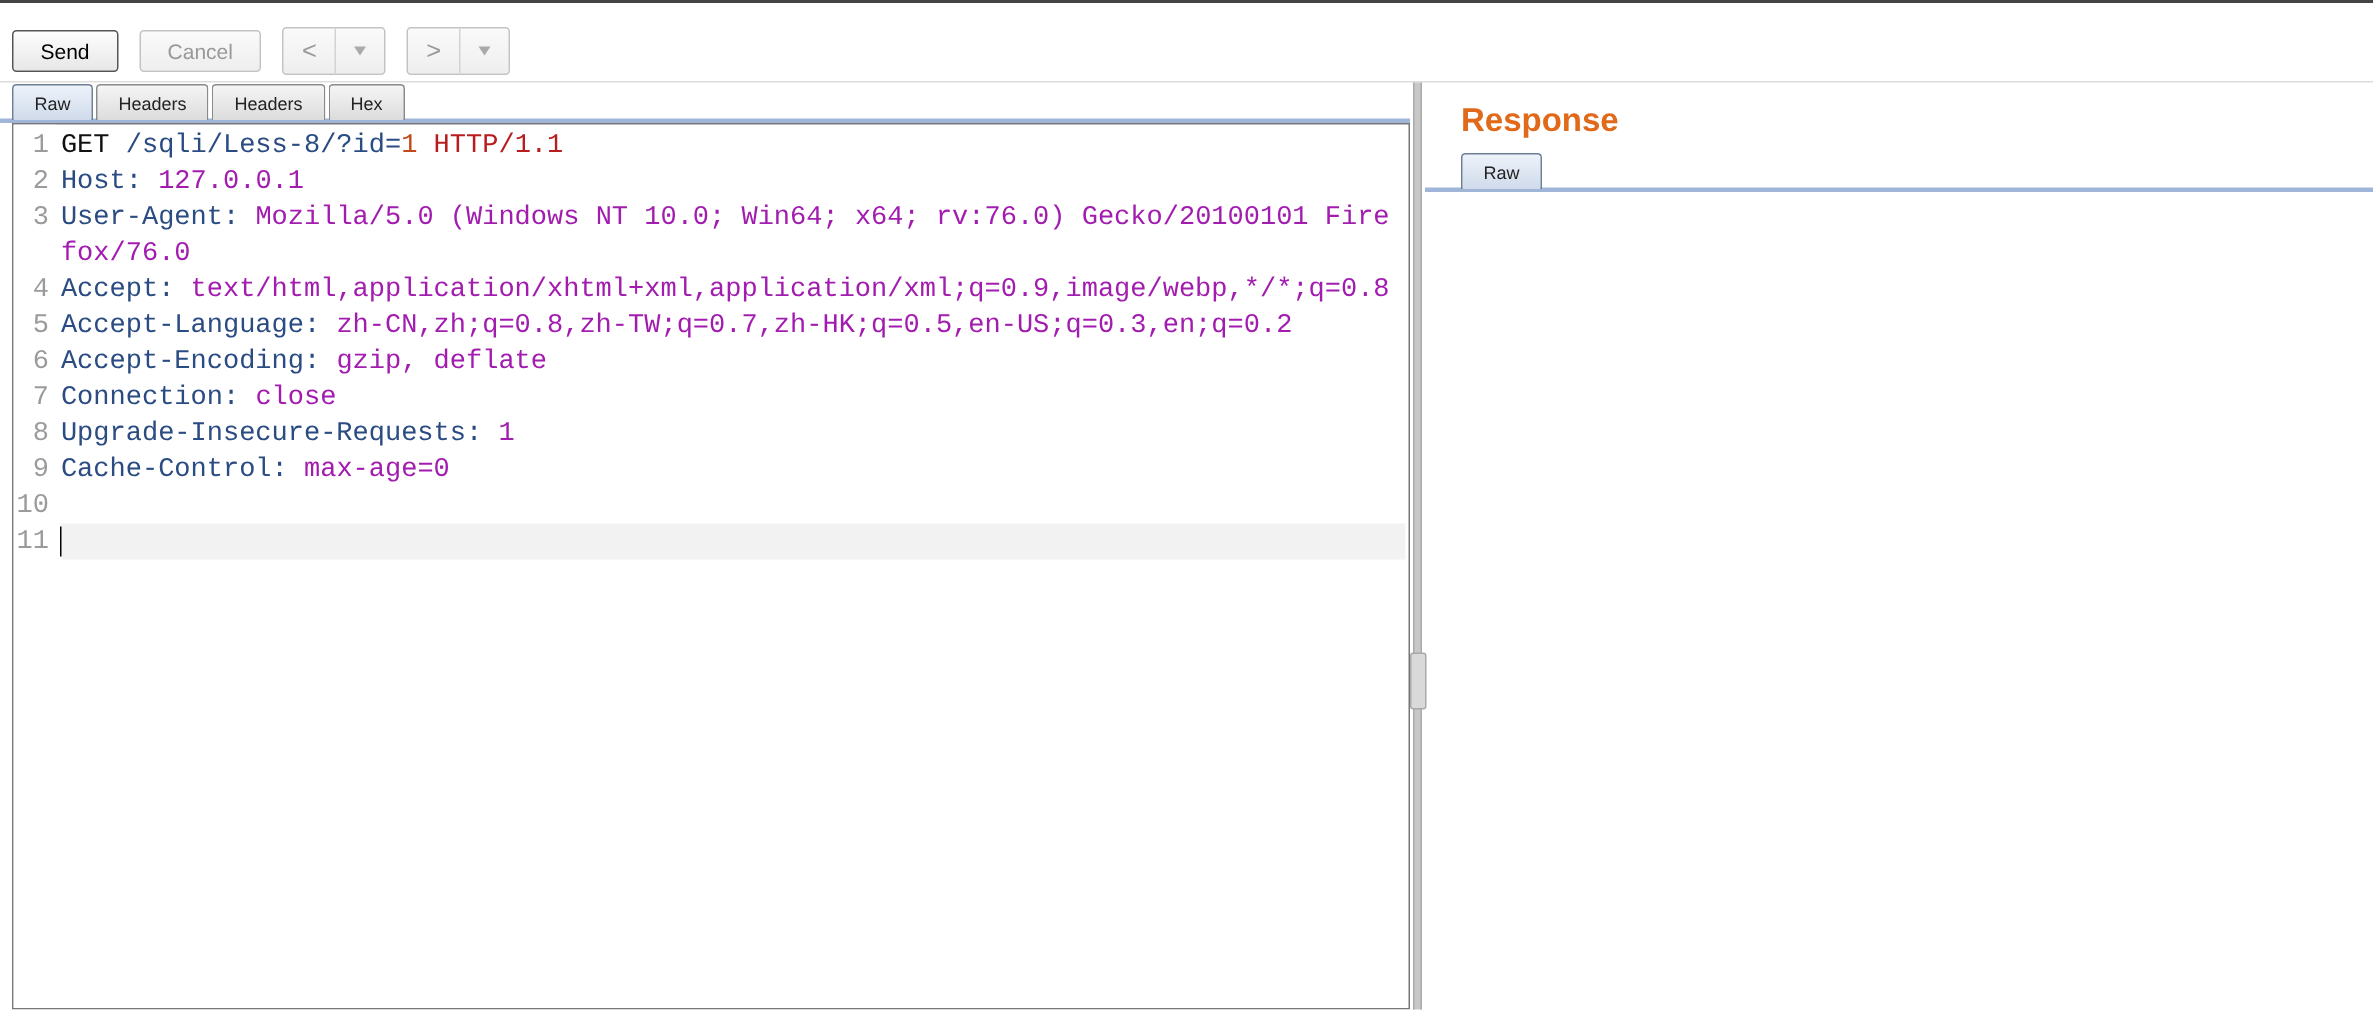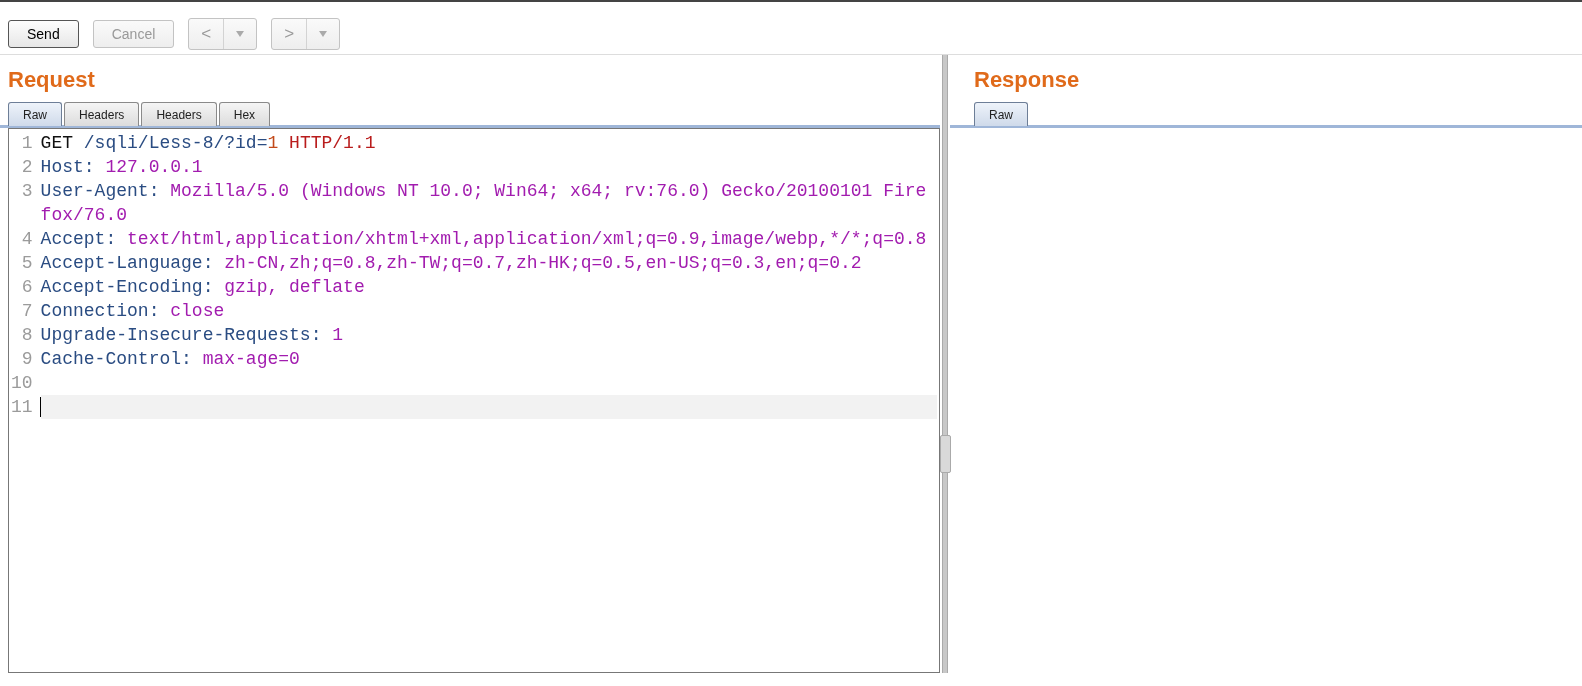--- a/index.html
+++ b/index.html
@@ -212,21 +212,20 @@
     <span class="seg">&gt;</span>
     <span class="seg">
         <span class="tri"></span>
       </span>
   </span>
 </div>
 
 <div class="body-row">
 
   <div class="panel left">
-    <div class="panel-title">Request</div>
     <div class="tabs-row">
       <div class="tab active">Raw</div>
       <div class="tab">Headers</div>
       <div class="tab">Headers</div>
       <div class="tab">Hex</div>
     </div>
     <div class="editor-wrap">
       <div class="gutter" id="gutter">1
 2
 3

